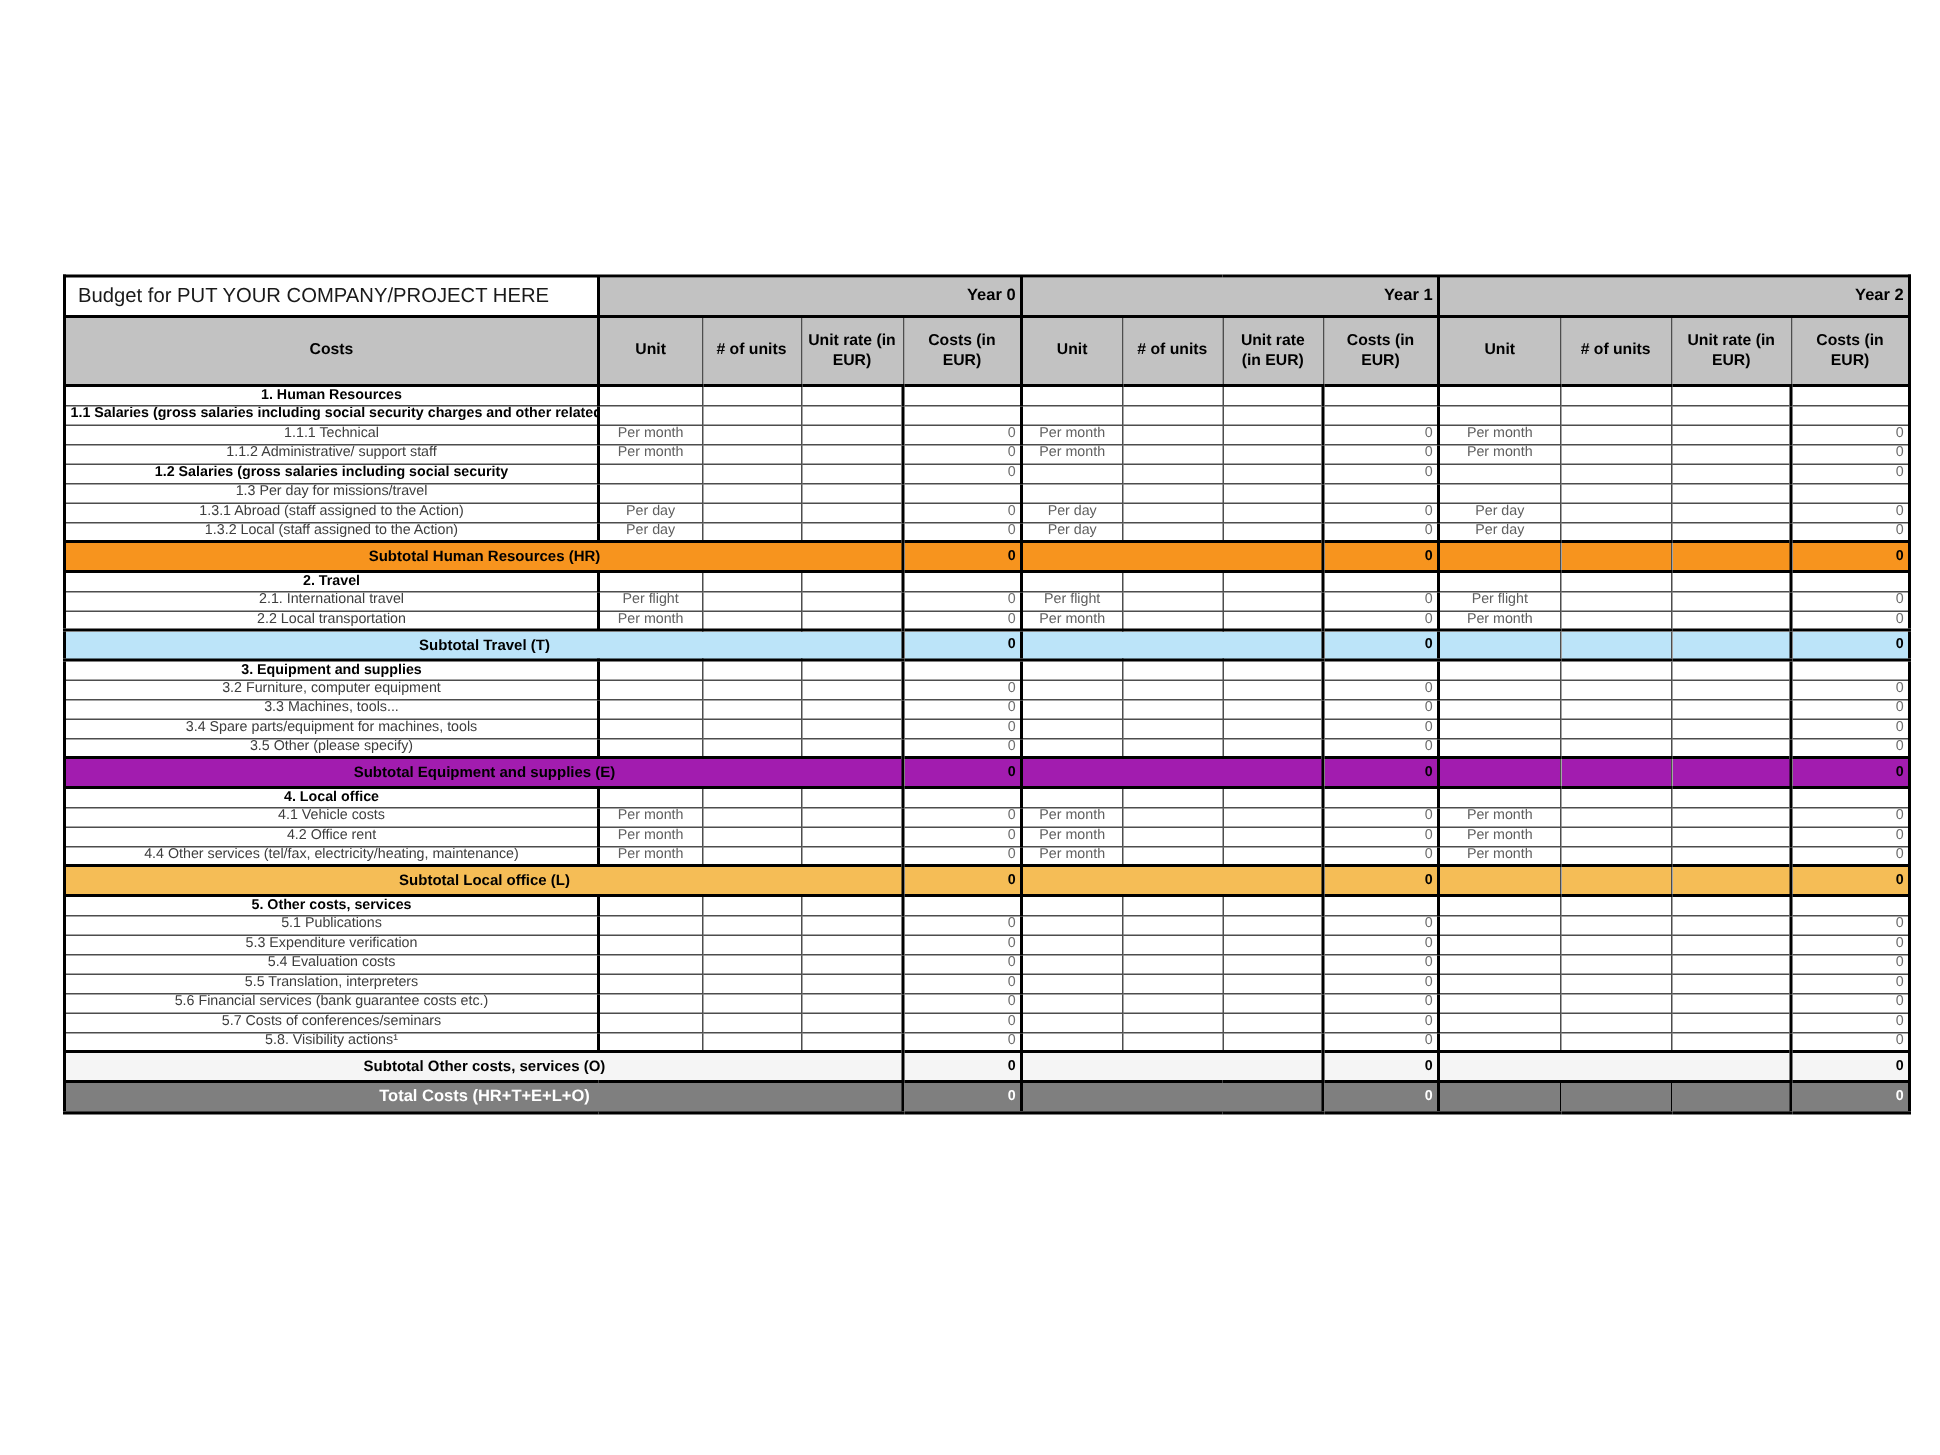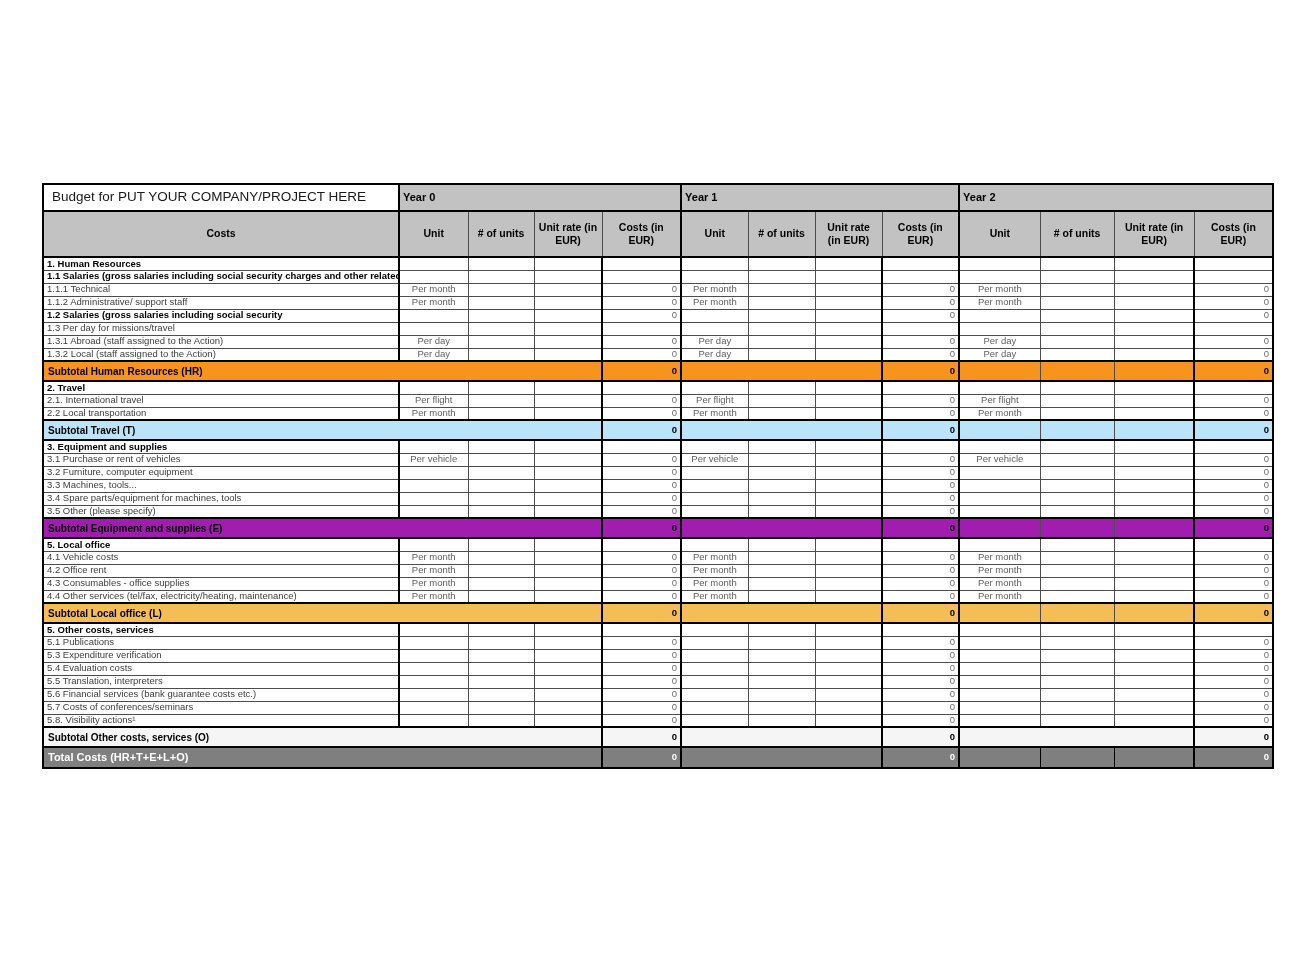--- a/index.html
+++ b/index.html
@@ -34,35 +34,35 @@
   
   tr.hdr1 { height: 27px; }
   tr.hdr2 { height: 46px; }
   tr.hdr1 td, tr.hdr2 td { border-bottom: 2px solid #000; }
   .title-cell {
     background: #fff; color: #1a1a1a;
     font-size: 13.5px; text-align: left; padding-left: 8px;
   }
   .yr {
     background: #c2c2c2; color: #000;
-    font-weight: bold; font-size: 11px; text-align: left;
+    font-weight: bold; font-size: 11px; text-align: right;
   }
   .colhdr {
     background: #c2c2c2; color: #000;
     font-weight: bold; font-size: 10.5px; text-align: center;
     white-space: normal; line-height: 1.25; padding: 2px 4px;
   }
 
   
   tbody tr { height: 13px; }
   tbody tr.r-sub   { height: 20px; }
   tbody tr.r-total { height: 21px; }
   tr.r-sub td, tr.r-total td { border-top: 2px solid #000; border-bottom: 2px solid #000; }
 
-  .lbl  { text-align: left; color: #3d3d3d; }
+  .lbl  { text-align: center; color: #3d3d3d; }
   .bold { font-weight: bold; color: #000; }
   .ind  { }
   .unit { text-align: center; color: #5f5f5f; }
   .num  { text-align: right; color: #6e6e6e; }
   .sublbl { font-weight: bold; color: #000; font-size: 10px; padding-left: 4px; }
   .subnum { font-weight: bold; color: #000; }
   tr.r-total .sublbl { color: #fff; font-size: 11px; }
   tr.r-total .subnum { color: #fff; }
   tr.r-total td { border-color: #000; }
 </style>
@@ -305,35 +305,20 @@
             <td class="unit tl"></td>
             <td></td>
             <td></td>
             <td class="num tlc"></td>
             <td class="unit tl"></td>
             <td></td>
             <td></td>
             <td class="num tlc"></td>
           </tr>
           <tr class="r-item">
-            <td class="lbl">3.1 Purchase or rent of vehicles</td>
-            <td class="unit tl">Per vehicle</td>
-            <td></td>
-            <td></td>
-            <td class="num tlc">0</td>
-            <td class="unit tl">Per vehicle</td>
-            <td></td>
-            <td></td>
-            <td class="num tlc">0</td>
-            <td class="unit tl">Per vehicle</td>
-            <td></td>
-            <td></td>
-            <td class="num tlc">0</td>
-          </tr>
-          <tr class="r-item">
             <td class="lbl">3.2 Furniture, computer equipment</td>
             <td class="unit tl"></td>
             <td></td>
             <td></td>
             <td class="num tlc">0</td>
             <td class="unit tl"></td>
             <td></td>
             <td></td>
             <td class="num tlc">0</td>
             <td class="unit tl"></td>
@@ -390,21 +375,21 @@
             <td colspan="4" class="lbl sublbl">Subtotal Equipment and supplies (E)</td>
             <td class="num subnum tlc">0</td>
             <td colspan="3" class="tl"></td>
             <td class="num subnum tlc">0</td>
             <td class="tl"></td>
             <td></td>
             <td></td>
             <td class="num subnum tlc">0</td>
           </tr>
           <tr class="r-section">
-            <td class="lbl bold">5. Local office</td>
+            <td class="lbl bold">4. Local office</td>
             <td class="unit tl"></td>
             <td></td>
             <td></td>
             <td class="num tlc"></td>
             <td class="unit tl"></td>
             <td></td>
             <td></td>
             <td class="num tlc"></td>
             <td class="unit tl"></td>
             <td></td>
@@ -421,35 +406,20 @@
             <td></td>
             <td></td>
             <td class="num tlc">0</td>
             <td class="unit tl">Per month</td>
             <td></td>
             <td></td>
             <td class="num tlc">0</td>
           </tr>
           <tr class="r-item">
             <td class="lbl">4.2 Office rent</td>
-            <td class="unit tl">Per month</td>
-            <td></td>
-            <td></td>
-            <td class="num tlc">0</td>
-            <td class="unit tl">Per month</td>
-            <td></td>
-            <td></td>
-            <td class="num tlc">0</td>
-            <td class="unit tl">Per month</td>
-            <td></td>
-            <td></td>
-            <td class="num tlc">0</td>
-          </tr>
-          <tr class="r-item">
-            <td class="lbl">4.3 Consumables - office supplies</td>
             <td class="unit tl">Per month</td>
             <td></td>
             <td></td>
             <td class="num tlc">0</td>
             <td class="unit tl">Per month</td>
             <td></td>
             <td></td>
             <td class="num tlc">0</td>
             <td class="unit tl">Per month</td>
             <td></td>

